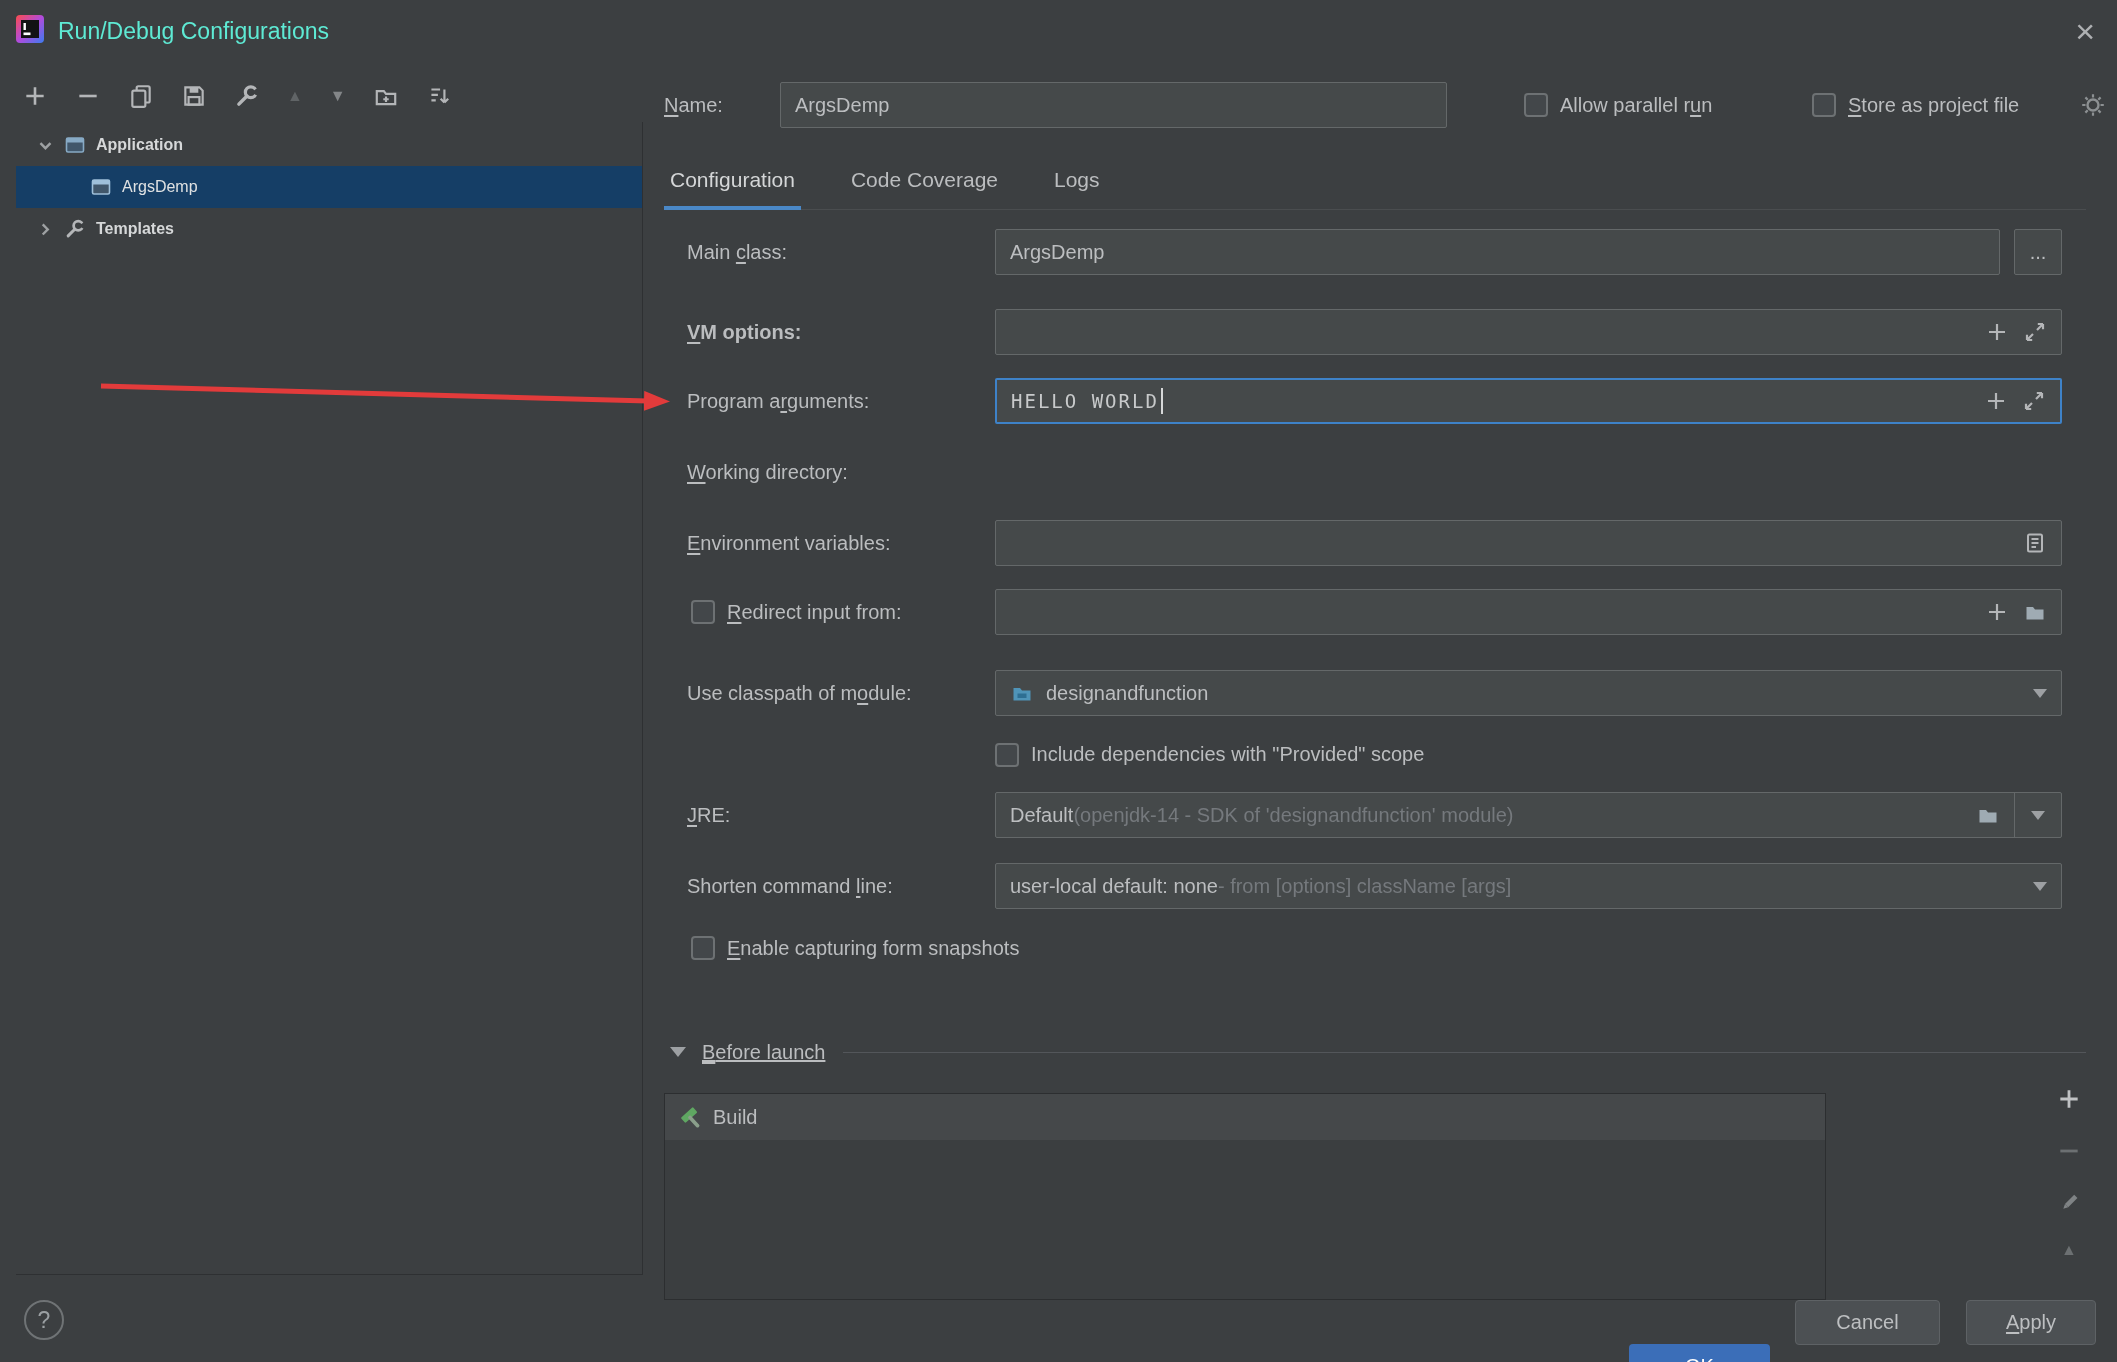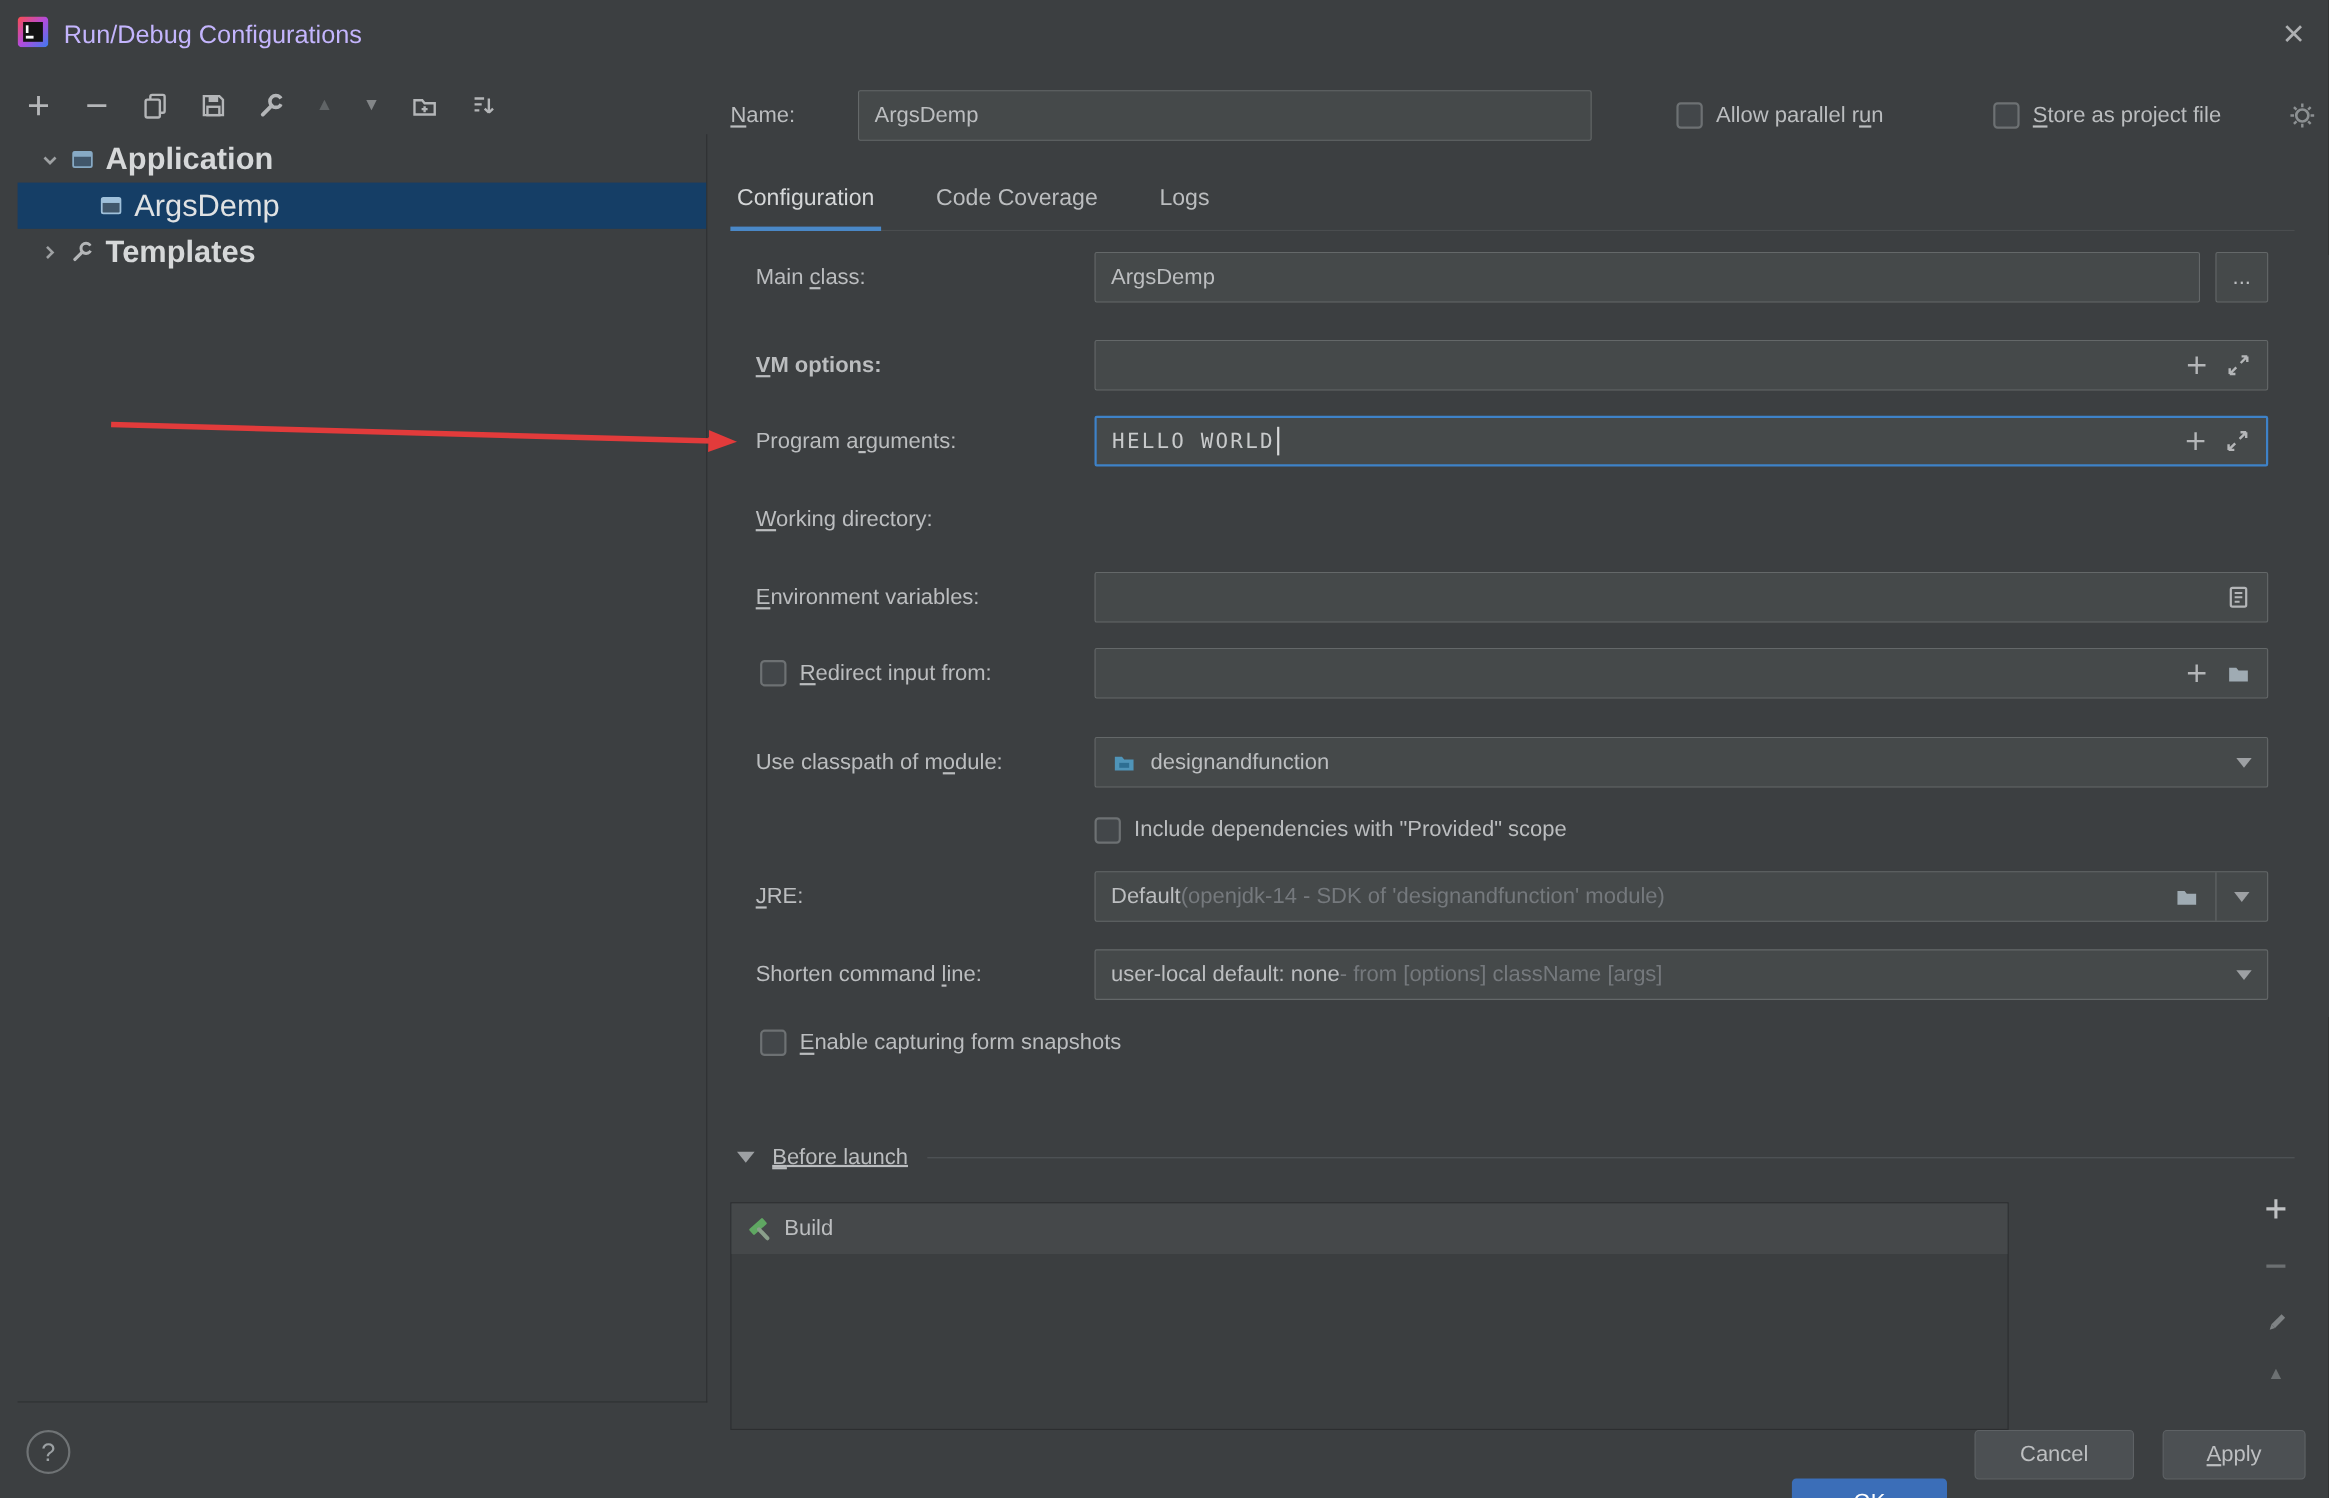--- a/index.html
+++ b/index.html
@@ -5,33 +5,33 @@
   html,body{margin:0;padding:0;background:#2b2b2b;}
   .app{position:relative;width:2117px;height:1362px;background:#3c3f41;overflow:hidden;
        font-family:"Liberation Sans",sans-serif;color:#bbbdbf;font-size:20px;}
   svg{display:block;}
   .icon{display:inline-flex;align-items:center;justify-content:center;}
 
   
   .titlebar{position:absolute;left:0;top:0;right:0;height:62px;}
   .title-logo{position:absolute;left:16px;top:15px;}
   .title-text{position:absolute;left:58px;top:0;height:62px;display:flex;align-items:center;
-              font-size:23px;color:#c4b5fd;}
+              font-size:23px;color:#5eead4;}
   .close-x{position:absolute;right:22px;top:8px;font-size:34px;color:#aeb0b2;cursor:default;line-height:46px;}
 
   
   .ltoolbar{position:absolute;left:22px;top:82px;display:flex;gap:27px;align-items:center;height:28px;}
   .tri{font-size:16px;line-height:1;}
 
   
   .tree{position:absolute;left:16px;top:122px;width:626px;height:1152px;
         border-right:1px solid #2e3032;border-bottom:1px solid #2e3032;}
   .trow{position:absolute;left:0;right:0;height:42px;display:flex;align-items:center;}
   .trow.sel{background:#153e66;}
-  .tlabel{margin-left:10px;font-size:28px;}
+  .tlabel{margin-left:10px;font-size:16px;}
   .tlabel.bold{font-weight:bold;color:#d6d8d9;}
 
   .help-btn{position:absolute;left:24px;top:1300px;width:40px;height:40px;border:2px solid #6f7375;
             border-radius:50%;display:flex;align-items:center;justify-content:center;
             color:#9ba0a3;font-size:23px;box-sizing:border-box;}
 
   
   .flabel{position:absolute;left:687px;height:46px;display:flex;align-items:center;font-size:20px;color:#bbbdbf;}
   .mn{text-decoration:underline;text-underline-offset:3px;}
   .field{position:absolute;height:46px;background:#45494a;border:1px solid #646869;border-radius:2px;

